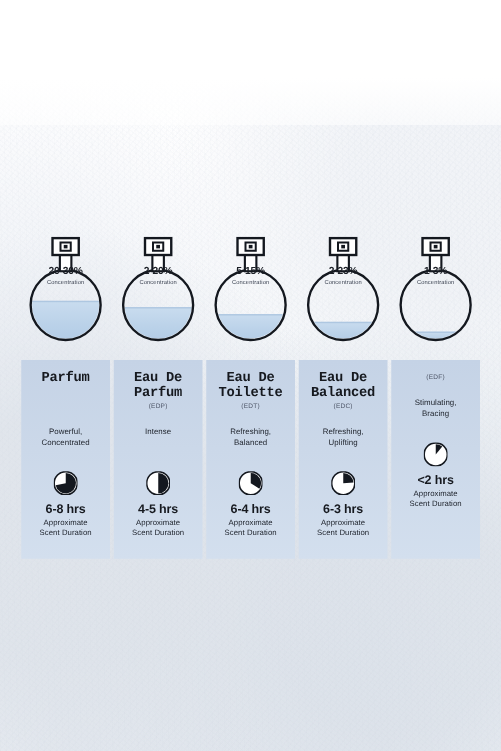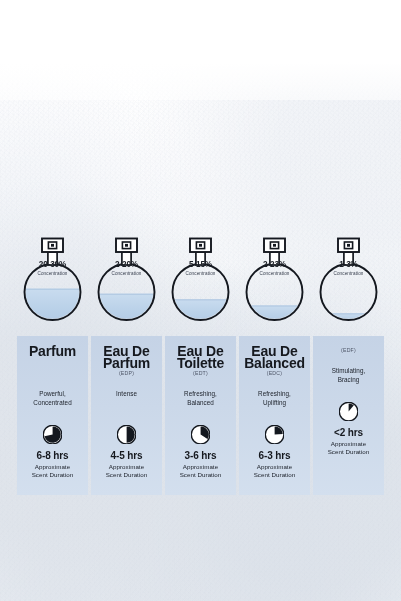--- a/index.html
+++ b/index.html
@@ -46,21 +46,20 @@
     left: 0; top: 0; right: 0; height: 100px;
     background: linear-gradient(#ffffff 0%, #ffffff 62%, rgba(255,255,255,0.55) 100%);
     z-index: 2;
   }
 
   
   #stage {
     position: absolute;
     inset: 0;
     z-index: 5;
-    margin-top: 48px;
   }
 
   
   #bottle-row {
     position: absolute;
     left: 17px;
     top: 178px;
     width: 367px;
     height: 104px;
     display: flex;
@@ -107,26 +106,27 @@
   }
   .card {
     width: 71px;
     height: 159px;
     background: linear-gradient(180deg, #c5d3e6 0%, #cbd8e9 45%, #d3dfee 100%);
     padding: 10px 4px 0 4px;
     text-align: center;
     position: relative;
   }
   .card-title {
-    font-size: 14px;
+    font-size: 11px;
     font-weight: bold;
     color: #16191f;
     line-height: 11.5px;
     letter-spacing: -0.2px;
     min-height: 23px;
+    font-family: Liberation Mono, monospace;
   }
   .card-abbr {
     font-size: 5.2px;
     color: #4e5668;
     line-height: 8px;
     letter-spacing: .2px;
     height: 9px;
   }
   .card-desc {
     font-size: 6.3px;
@@ -377,21 +377,21 @@
     <div class="card-desc">
           <span style="display:block">Refreshing,</span>
           <span style="display:block">Balanced</span>
         </div>
     <div class="clock-wrap">
   <svg width="19.2" height="19.2" viewBox="0 0 19.2 19.2">
     <circle cx="9.6" cy="9.6" r="9.299999999999999" fill="#ffffff" stroke="#14181f" stroke-width="1.35"></circle>
     <path d="M 9.6 9.6 L 9.6 1.4000000000000004 A 8.2 8.2 0 0 1 16.523488989116522 13.993779718827772 Z" fill="#14181f"></path>
   </svg>
         </div>
-    <div class="card-dur">3-6 hrs</div>
+    <div class="card-dur">6-4 hrs</div>
     <div class="card-sub">
           <span style="display:block">Approximate</span>
           <span style="display:block">Scent Duration</span>
         </div>
   </div>
       <div class="card">
     <div class="card-title">
           <span style="display:block">Eau De</span>
           <span style="display:block">Balanced</span>
         </div>

